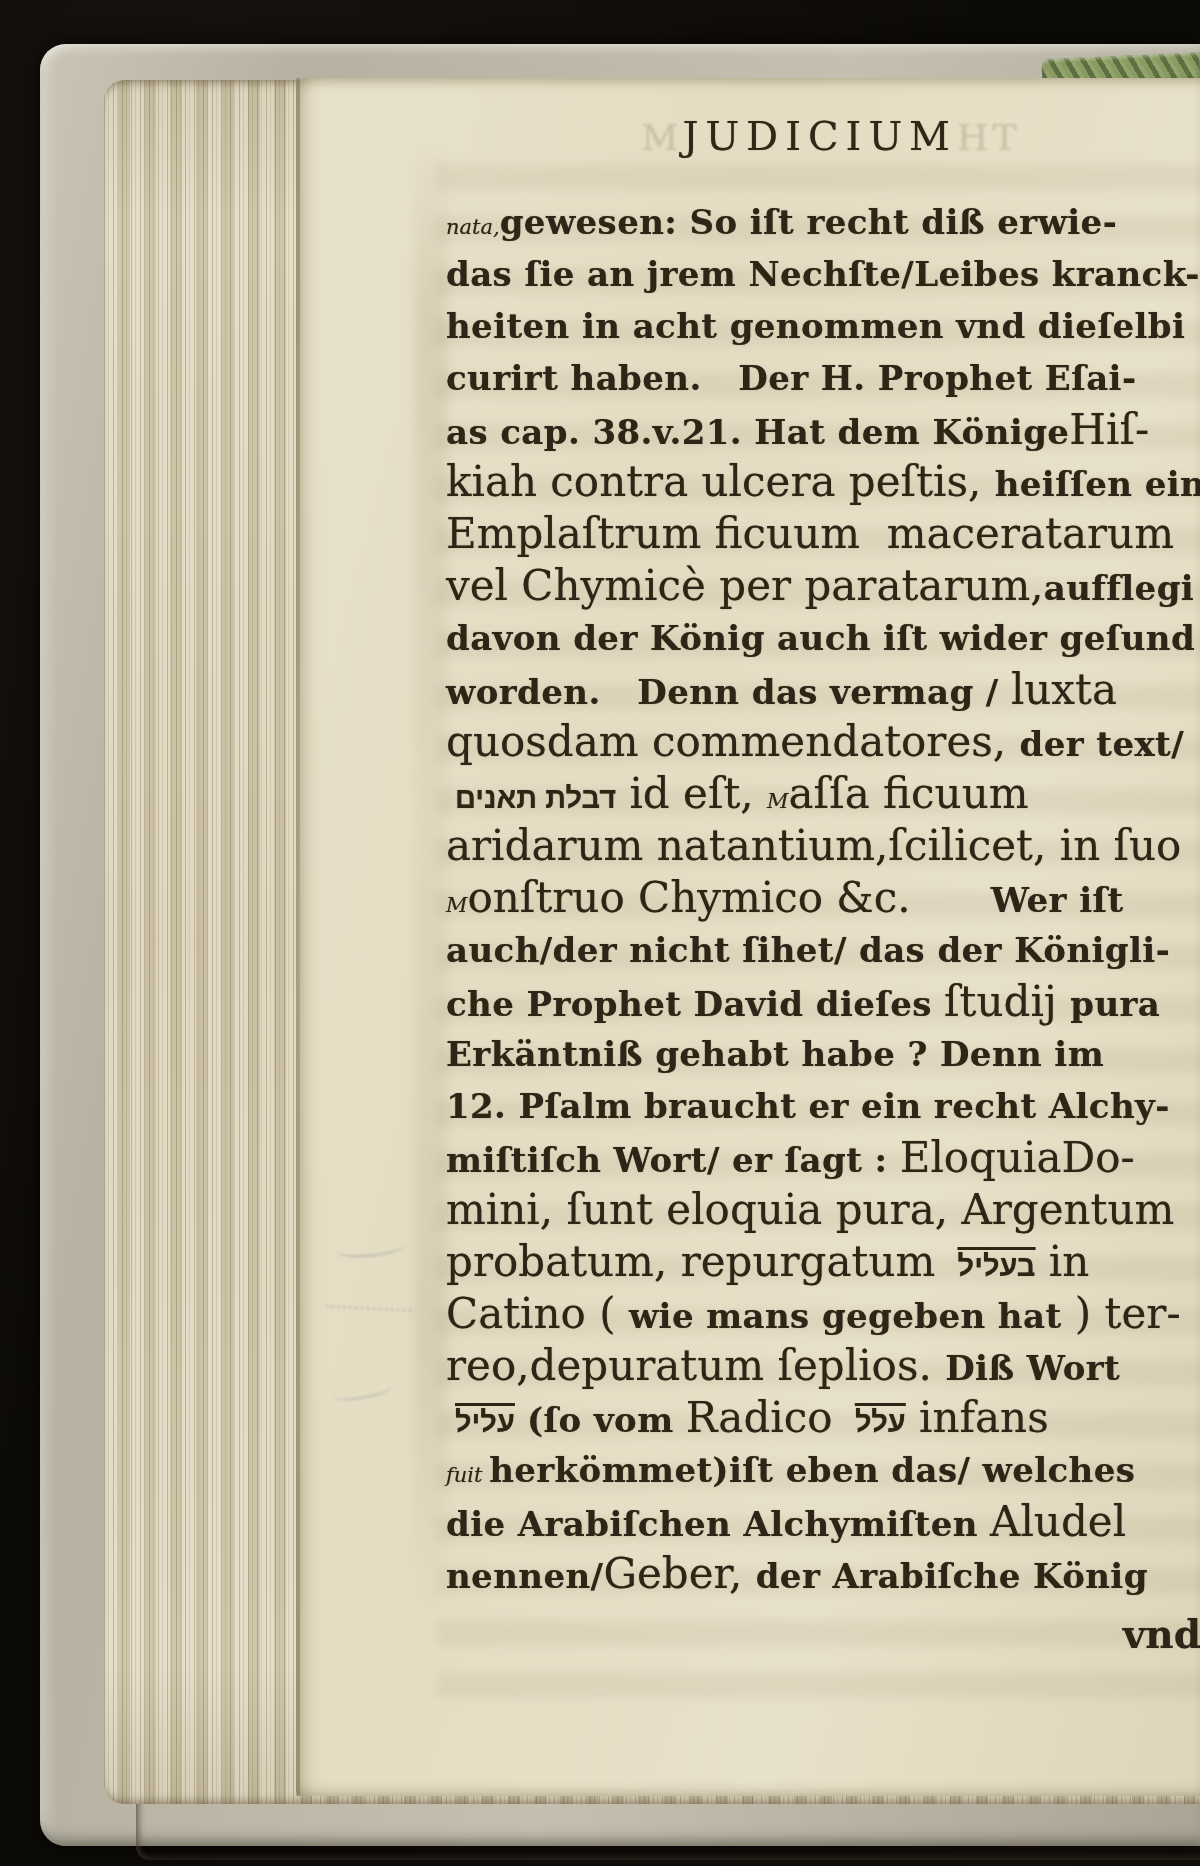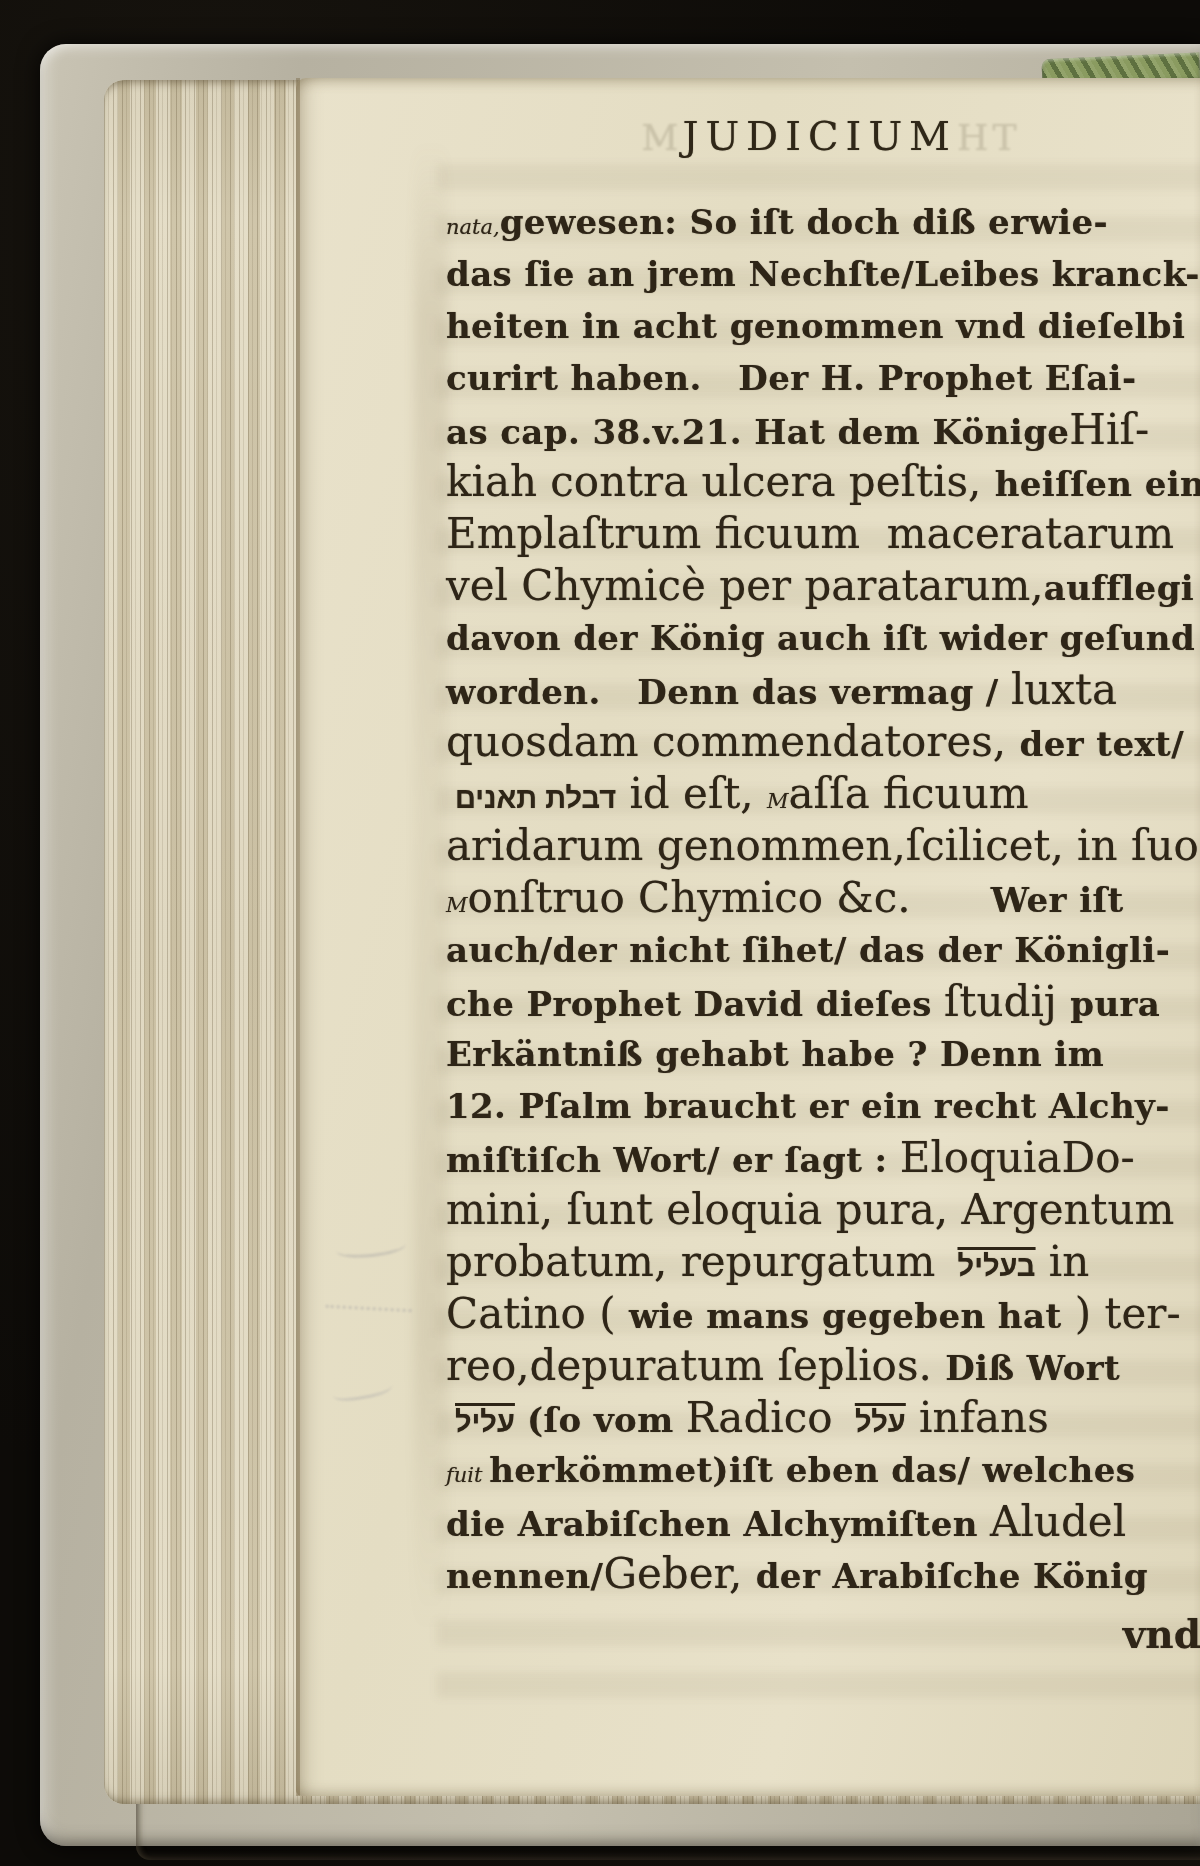--- a/index.html
+++ b/index.html
@@ -111,33 +111,33 @@
   <div class="stain-band"></div>
   <div class="bleed-overlay"></div>
 
   <div class="pencil p1"></div>
   <div class="pencil p2"></div>
   <div class="pencil p3"></div>
 
   <div class="text-block">
     <div class="header-row"><span class="ghost">M</span><span>JUDICIUM</span><span class="ghost">HT</span></div>
     <div class="lines">
-        <div class="line"><span class="seg-i">nata,</span><span class="seg-f">gewesen: So iſt doch diß erwie-</span></div>
+        <div class="line"><span class="seg-i">nata,</span><span class="seg-f">gewesen: So iſt recht diß erwie-</span></div>
         <div class="line"><span class="seg-f">das ſie an jrem Nechſte/Leibes kranck-</span></div>
         <div class="line"><span class="seg-f">heiten in acht genommen vnd dieſelbi</span></div>
         <div class="line"><span class="seg-f">curirt haben.   Der H. Prophet Eſai-</span></div>
         <div class="line"><span class="seg-f">as cap. 38.v.21. Hat dem Könige</span><span class="seg-r">Hiſ-</span></div>
         <div class="line"><span class="seg-r">kiah contra ulcera peſtis, </span><span class="seg-f">heiſſen ein</span></div>
         <div class="line"><span class="seg-r">Emplaſtrum ficuum  maceratarum</span></div>
         <div class="line"><span class="seg-r">vel Chymicè per paratarum,</span><span class="seg-f">aufflegi</span></div>
         <div class="line"><span class="seg-f">davon der König auch iſt wider geſund</span></div>
         <div class="line"><span class="seg-f">worden.   Denn das vermag / </span><span class="seg-r">luxta</span></div>
         <div class="line"><span class="seg-r">quosdam commendatores, </span><span class="seg-f">der text/</span></div>
         <div class="line"><span class="seg-h">דבלת תאנים</span><span class="seg-r"> id eſt, </span><span class="seg-i">M</span><span class="seg-r">aſſa ficuum</span></div>
-        <div class="line"><span class="seg-r">aridarum genommen,ſcilicet, in ſuo</span></div>
+        <div class="line"><span class="seg-r">aridarum natantium,ſcilicet, in ſuo</span></div>
         <div class="line"><span class="seg-i">M</span><span class="seg-r">onſtruo Chymico &amp;c.      </span><span class="seg-f">Wer iſt</span></div>
         <div class="line"><span class="seg-f">auch/der nicht ſihet/ das der Königli-</span></div>
         <div class="line"><span class="seg-f">che Prophet David dieſes </span><span class="seg-r">ſtudij </span><span class="seg-f">pura</span></div>
         <div class="line"><span class="seg-f">Erkäntniß gehabt habe ? Denn im</span></div>
         <div class="line"><span class="seg-f">12. Pſalm braucht er ein recht Alchy-</span></div>
         <div class="line"><span class="seg-f">miſtiſch Wort/ er ſagt : </span><span class="seg-r">EloquiaDo-</span></div>
         <div class="line"><span class="seg-r">mini, ſunt eloquia pura, Argentum</span></div>
         <div class="line"><span class="seg-r">probatum, repurgatum </span><span class="seg-h h-bar">בעליל</span><span class="seg-r"> in</span></div>
         <div class="line"><span class="seg-r">Catino ( </span><span class="seg-f">wie mans gegeben hat</span><span class="seg-r"> ) ter-</span></div>
         <div class="line"><span class="seg-r">reo,depuratum ſeplios. </span><span class="seg-f">Diß Wort</span></div>

